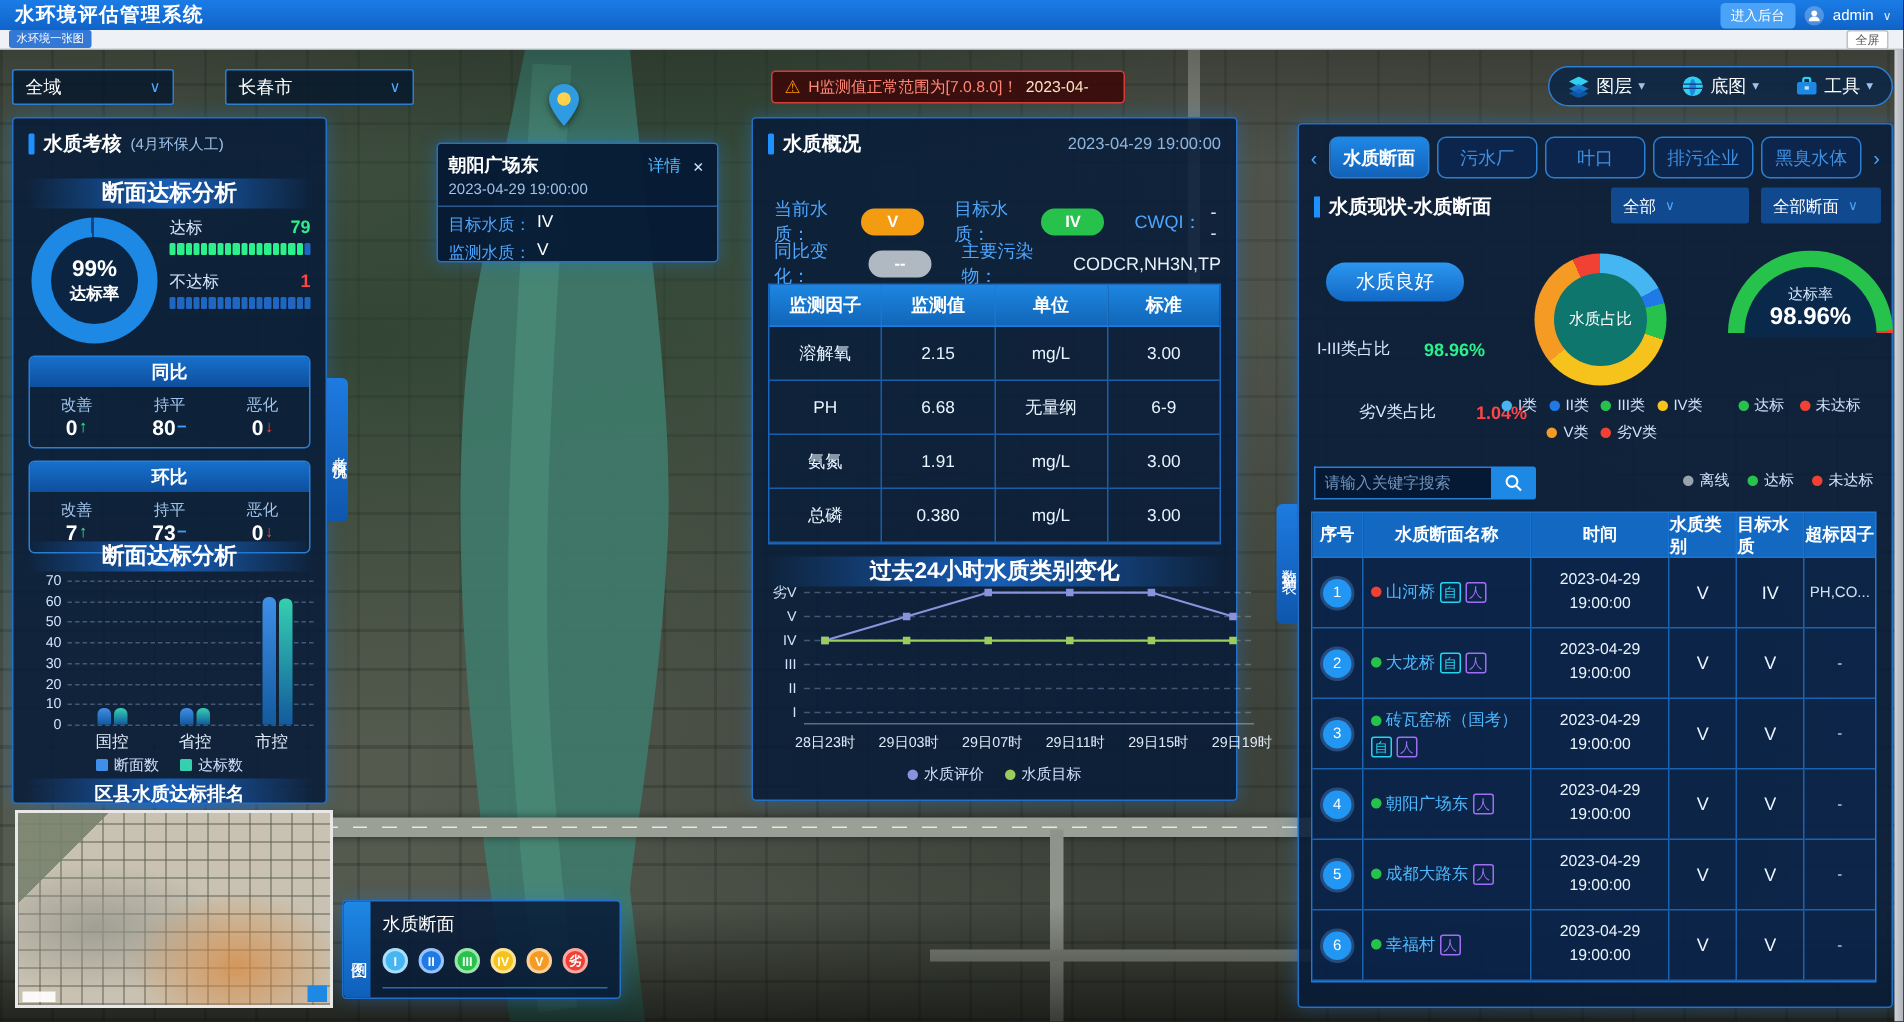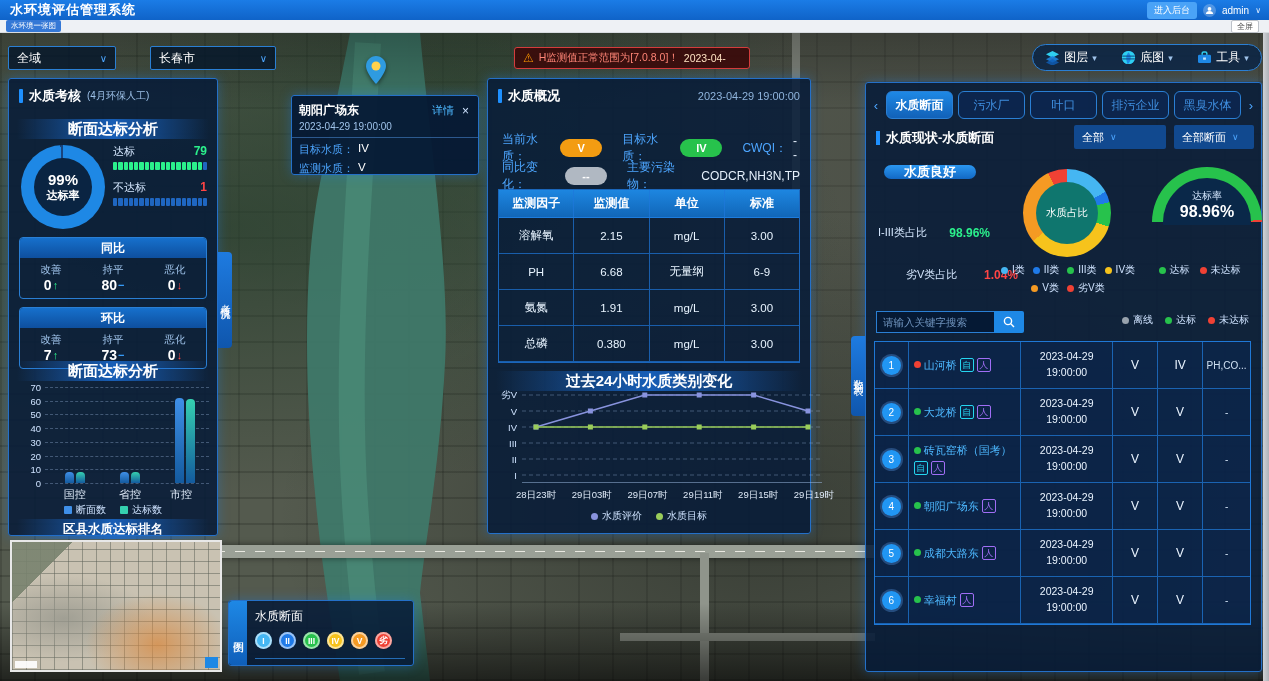--- a/index.html
+++ b/index.html
@@ -120,21 +120,21 @@
 .pp-head{display:flex;align-items:center;padding:6px 7px 0;gap:6px;}
 .pp-title{color:#fff;font-size:12px;font-weight:bold;}
 .pp-detail{margin-left:auto;color:#4db8ff;font-size:11px;cursor:pointer;}
 .pp-close{color:#cfe3ff;font-size:12px;cursor:pointer;padding:0 2px;}
 .pp-time{color:#9fc3ea;font-size:10px;padding:2px 7px 5px;border-bottom:1px solid rgba(80,150,230,.5);}
 .pp-row{display:flex;gap:4px;padding:4px 7px 0;}
 .pp-l{color:#4da6ff;font-size:11px;}
 .pp-v{color:#fff;font-size:11.5px;}
 
 
-#overview{left:487px;top:78px;width:324px;height:456px;}
+#overview{left:501px;top:78px;width:324px;height:456px;}
 .fld-row{position:absolute;left:14px;right:10px;display:flex;align-items:center;gap:6px;}
 #fld1{top:52px;}
 #fld2{top:80px;}
 .flb{color:#4da6ff;font-size:12px;}
 .pill{min-width:42px;height:18px;border-radius:9px;color:#fff;font-size:11px;font-weight:bold;display:inline-flex;align-items:center;justify-content:center;padding:0 8px;}
 .flv{color:#e6f1fc;font-size:12px;}
 #ov-table{position:absolute;left:10px;right:10px;top:110px;border:1px solid rgba(30,120,220,.8);}
 .otr{display:flex;}
 .otc{flex:1;height:36px;display:flex;align-items:center;justify-content:center;color:#e8f4ff;font-size:11.5px;border-right:1px solid rgba(30,120,220,.7);border-bottom:1px solid rgba(30,120,220,.7);}
 .otc:last-child{border-right:none;}
@@ -156,21 +156,21 @@
 #arrow-l{left:3px;}#arrow-r{right:3px;}
 #rp-sec{position:absolute;left:10px;top:46px;display:flex;align-items:center;gap:6px;}
 #rp-sec .accent{width:4px;height:14px;background:#1e90ff;}
 #rp-sec .t{color:#fff;font-size:13px;font-weight:bold;}
 .rsel{position:absolute;top:42px;height:24px;background:#11498f;border-radius:2px;color:#fff;font-size:11px;display:flex;align-items:center;padding:0 8px;cursor:pointer;}
 .rsel .chev{margin-left:6px;color:#4da6ff;font-size:9px;}
 #rsel1{left:208px;width:92px;}
 #rsel2{left:308px;width:80px;}
 .stats{position:absolute;left:8px;right:6px;top:80px;height:150px;display:flex;}
 .st-c1{width:118px;position:relative;}
-.statuspill{position:absolute;left:10px;top:2px;width:92px;height:14px;background:linear-gradient(180deg,#2b97f0,#1268c4);border-radius:13px;color:#fff;font-size:13px;font-weight:bold;display:flex;align-items:center;justify-content:center;}
+.statuspill{position:absolute;left:10px;top:12px;width:92px;height:26px;background:linear-gradient(180deg,#2b97f0,#1268c4);border-radius:13px;color:#fff;font-size:13px;font-weight:normal;display:flex;align-items:center;justify-content:center;}
 .ratio{position:absolute;left:4px;display:flex;align-items:center;width:112px;}
 .ratio .rl{color:#d6e8ff;font-size:11px;}
 .ratio .rv{margin-left:auto;font-size:12px;font-weight:bold;}
 #ratio1{top:62px;justify-content:center;}#ratio2{top:104px;margin-left:28px;}
 .st-c2{width:152px;position:relative;}
 #wq-donut{position:absolute;left:31px;top:6px;width:88px;height:88px;border-radius:50%;}
 .donut-hole{position:absolute;left:44px;top:19px;width:62px;height:62px;border-radius:50%;background:#0f766e;display:flex;align-items:center;justify-content:center;color:#fff;font-size:10.5px;}
 #wq-donut-legend{position:absolute;left:0;right:0;top:100px;display:flex;flex-wrap:wrap;justify-content:center;gap:4px 8px;}
 .st-c3{flex:1;position:relative;}
 #pass-wrap{position:absolute;left:8px;top:4px;width:110px;height:58px;overflow:hidden;}
@@ -698,20 +698,28 @@
       <div class="lgi">
         <i class="dot" style="background: rgb(39, 194, 76);"></i>
         <span>达标</span>
       </div>
       <div class="lgi">
         <i class="dot" style="background: rgb(240, 65, 52);"></i>
         <span>未达标</span>
       </div>
     </div>
   <div id="rp-table">
+      <div class="rtr rth">
+        <div class="rtc">序号</div>
+        <div class="rtc">水质断面名称</div>
+        <div class="rtc">时间</div>
+        <div class="rtc">水质类别</div>
+        <div class="rtc">目标水质</div>
+        <div class="rtc">超标因子</div>
+      </div>
       <div class="rtr">
         <div class="rtc">
           <span class="ncir">1</span>
         </div>
         <div class="rtc name">
           <i class="dot" style="background: rgb(240, 65, 52);"></i>
           <span class="nm">山河桥</span>
           <span class="bdg auto">自</span>
           <span class="bdg man">人</span>
         </div>

